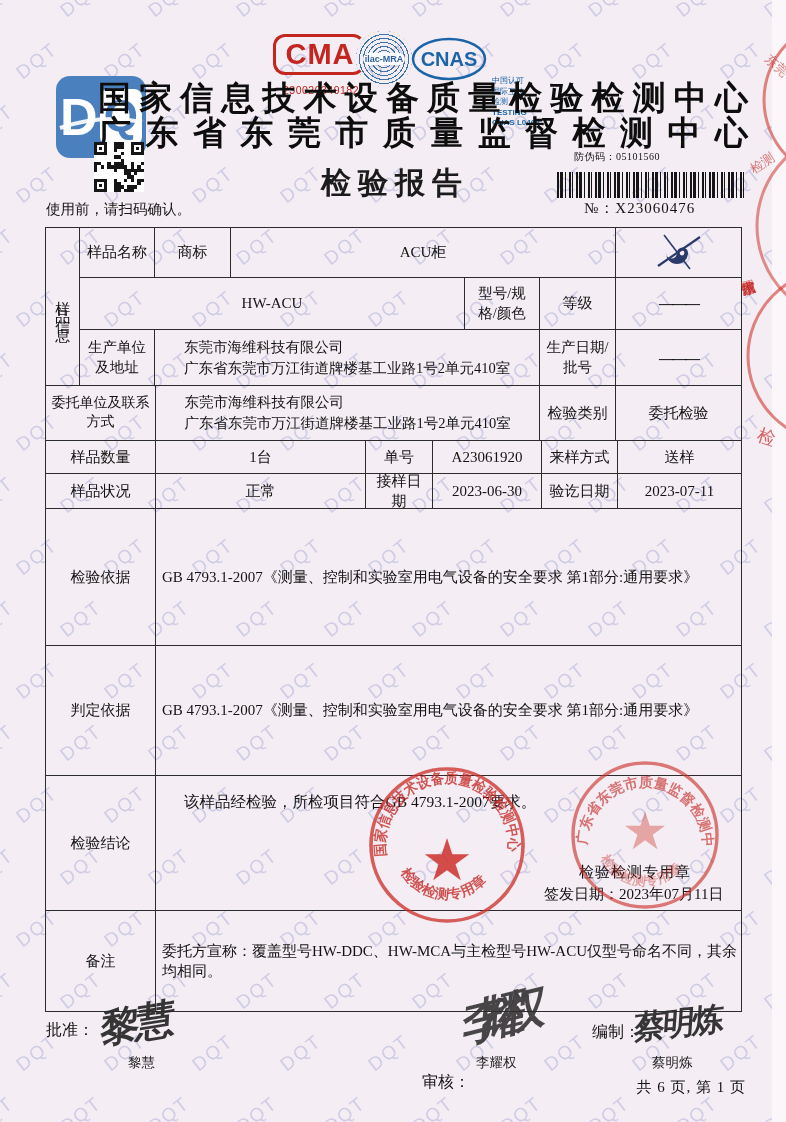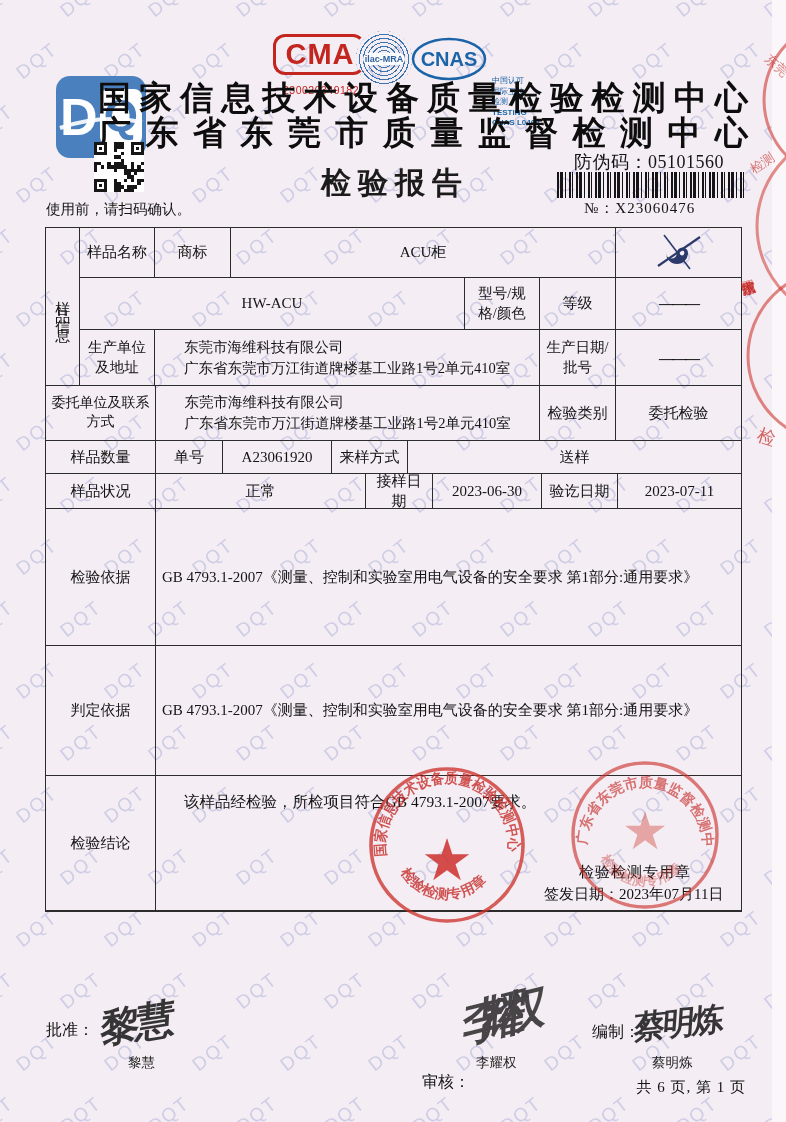--- a/index.html
+++ b/index.html
@@ -28,21 +28,21 @@
 
   .org{left:98px;top:80px;width:650px;font-family:"Liberation Sans","DejaVu Sans",sans-serif;font-weight:900;color:#0d0d0d;}
   .org .line{font-size:33px;line-height:35px;}
   .spread{display:flex;justify-content:space-between;}
 
   .qr{left:94px;top:142px;width:50px;height:50px;background:#fff;position:absolute;}
   .qr i{position:absolute;background:#161616;}
   .finder{position:absolute;width:13px;height:13px;border:3px solid #161616;}
   .finder::after{content:"";position:absolute;left:2px;top:2px;width:3px;height:3px;background:#161616;}
   .qr-caption{left:46px;top:200px;font-size:14.5px;}
-  .antifake{left:574px;top:150px;font-size:18px;letter-spacing:.5px;}
+  .antifake{left:574px;top:150px;font-size:10px;letter-spacing:.5px;}
   .report-title{left:280px;top:163px;width:230px;text-align:center;font-size:30px;font-weight:700;letter-spacing:7px;color:#1b1b1b;}
   .barcode{left:557px;top:172px;width:190px;height:26px;background:repeating-linear-gradient(90deg,#151515 0 2px,transparent 2px 3px,#151515 3px 6px,transparent 6px 8px,#151515 8px 9px,transparent 9px 12px,#151515 12px 14px,transparent 14px 15px,#151515 15px 16px,transparent 16px 19px);}
   .report-no{left:584px;top:199px;font-size:15px;letter-spacing:1px;}
 
   
   .report-table{position:absolute;left:45px;top:227px;width:697px;border:1.6px solid #2c2c2c;background:transparent;font-size:15px;z-index:1;}
   .trow{display:flex;border-bottom:1px solid #2c2c2c;}
   .trow.last{border-bottom:none;}
   .cell{border-right:1px solid #2c2c2c;display:flex;align-items:center;justify-content:center;text-align:center;padding:2px 4px;line-height:1.35;}
   .cell.end{border-right:none;}
@@ -445,20 +445,21 @@
             <span>东莞市海维科技有限公司</span>
             <span>广东省东莞市万江街道牌楼基工业路1号2单元410室</span>
           </div>
         </div>
         <div class="cell" style="width:76px;">检验类别</div>
         <div class="cell end" style="width:125px;">委托检验</div>
       </div>
 
       <div class="trow" style="height:33px;">
         <div class="cell" style="width:110px;">样品数量</div>
+        <div class="cell" style="width:210px;">1台</div>
         <div class="cell" style="width:67px;">单号</div>
         <div class="cell" style="width:109px;">A23061920</div>
         <div class="cell" style="width:76px;">来样方式</div>
         <div class="cell end" style="flex:1;">送样</div>
       </div>
 
       <div class="trow" style="height:35px;">
         <div class="cell" style="width:110px;">样品状况</div>
         <div class="cell" style="width:210px;">正常</div>
         <div class="cell" style="width:67px;">接样日期</div>
@@ -479,20 +480,24 @@
 
       <div class="trow" style="height:135px;">
         <div class="cell" style="width:110px;">检验结论</div>
         <div class="cell end concl-cell" style="flex:1;">
           <div class="concl-text">该样品经检验，所检项目符合GB 4793.1-2007要求。</div>
           <div class="seal-caption-black">检验检测专用章</div>
           <div class="issue-date">签发日期：2023年07月11日</div>
         </div>
       </div>
 
+      <div class="trow last" style="height:100px;">
+        <div class="cell" style="width:110px;">备注</div>
+        <div class="cell end left" style="flex:1;padding-left:6px;">委托方宣称：覆盖型号HW-DDC、HW-MCA与主检型号HW-ACU仅型号命名不同，其余均相同。</div>
+      </div>
     </div>
 
     <svg class="seal" style="left:362px;top:758px;" width="172" height="176" viewBox="0 0 172 176">
       <defs>
         <path id="s1top" d="M 24 98 A 62 62 0 1 1 146 98" fill="none"></path>
         <path id="s1bot" d="M 39 114 A 53 53 0 0 0 131 114" fill="none"></path>
       </defs>
       <circle cx="85" cy="87" r="76" fill="none" stroke="rgba(204,48,42,.85)" stroke-width="3.6"></circle>
       <text font-size="14.5" fill="rgba(198,42,38,.88)" font-weight="700">
         <textPath href="#s1top" startOffset="0" textLength="212" lengthAdjust="spacingAndGlyphs">国家信息技术设备质量检验检测中心</textPath>

